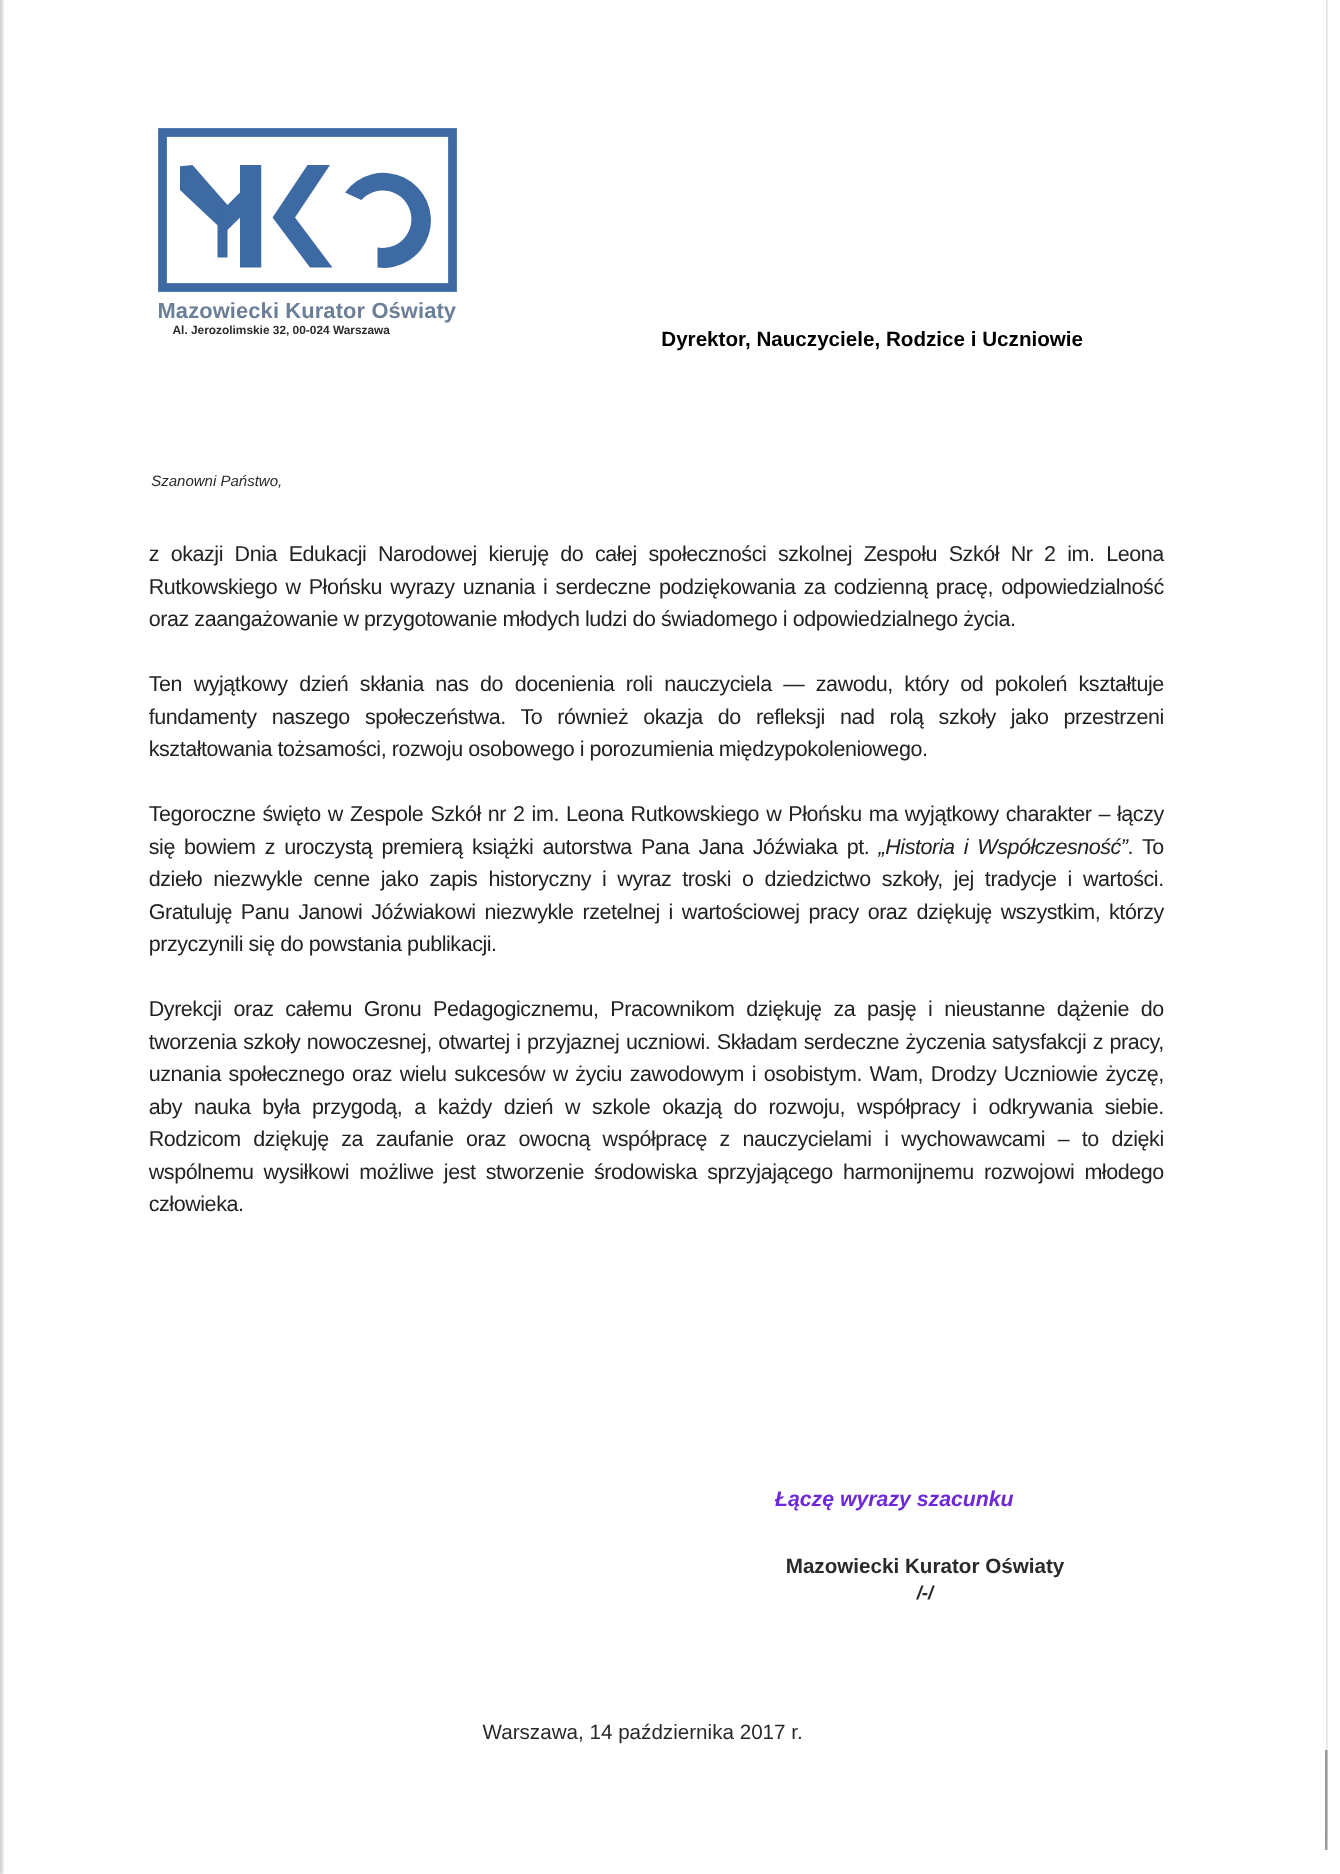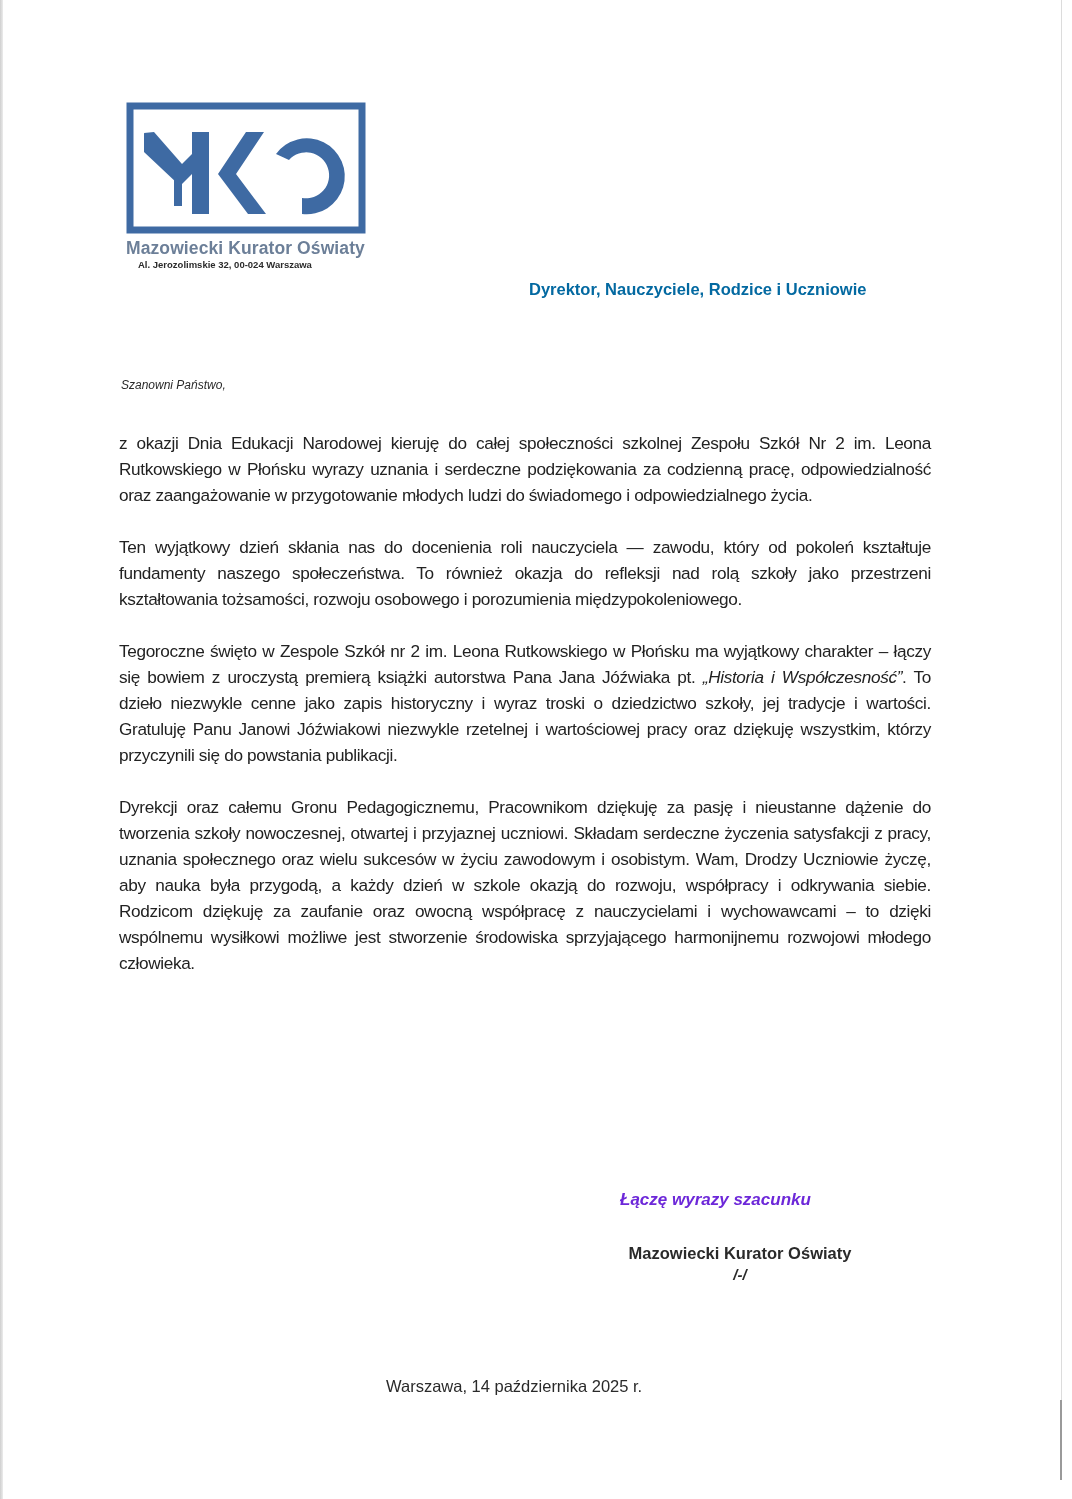--- a/index.html
+++ b/index.html
@@ -28,22 +28,22 @@
     font-weight: bold; font-size: 17.5px; color: #6c7f98; letter-spacing: 0.1px;
     white-space: nowrap;
   }
   .logo-address {
     position: absolute; left: 12px; top: 157px; width: 230px;
     font-weight: bold; font-size: 9.5px; color: #2b2b2b; white-space: nowrap;
   }
 
   
   .addressee {
-    position: absolute; left: 529px; top: 276px;
-    font-weight: bold; font-size: 16.5px; line-height: 26px; color: #0369a1;
+    position: absolute; left: 529px; top: 259px;
+    font-weight: bold; font-size: 16.5px; line-height: 26px; color: #000000;
   }
   .addressee div { white-space: nowrap; }
 
   .salutation {
     position: absolute; left: 121px; top: 378px;
     font-style: italic; font-size: 12px; color: #2a2a2a;
   }
 
   .body {
     position: absolute; left: 119px; top: 430px; width: 816px;
@@ -108,13 +108,13 @@
   <p>Dyrekcji oraz całemu Gronu Pedagogicznemu, Pracownikom dziękuję za pasję i nieustanne dążenie do tworzenia szkoły nowoczesnej, otwartej i przyjaznej uczniowi. Składam serdeczne życzenia satysfakcji z pracy, uznania społecznego oraz wielu sukcesów w życiu zawodowym i osobistym. Wam, Drodzy Uczniowie życzę, aby nauka była przygodą, a każdy dzień w szkole okazją do rozwoju, współpracy i odkrywania siebie. Rodzicom dziękuję za zaufanie oraz owocną współpracę z nauczycielami i wychowawcami – to dzięki wspólnemu wysiłkowi możliwe jest stworzenie środowiska sprzyjającego harmonijnemu rozwojowi młodego człowieka.</p>
 </div>
 
 <div class="closing">Łączę wyrazy szacunku</div>
 
 <div class="signature">
   <div class="sig-title">Mazowiecki Kurator Oświaty</div>
   <div class="sig-mark">/-/</div>
 </div>
 
-<div class="date">Warszawa, 14 października 2025 r.</div>
+<div class="date">Warszawa, 14 października 2017 r.</div>
 
 </body></html>

